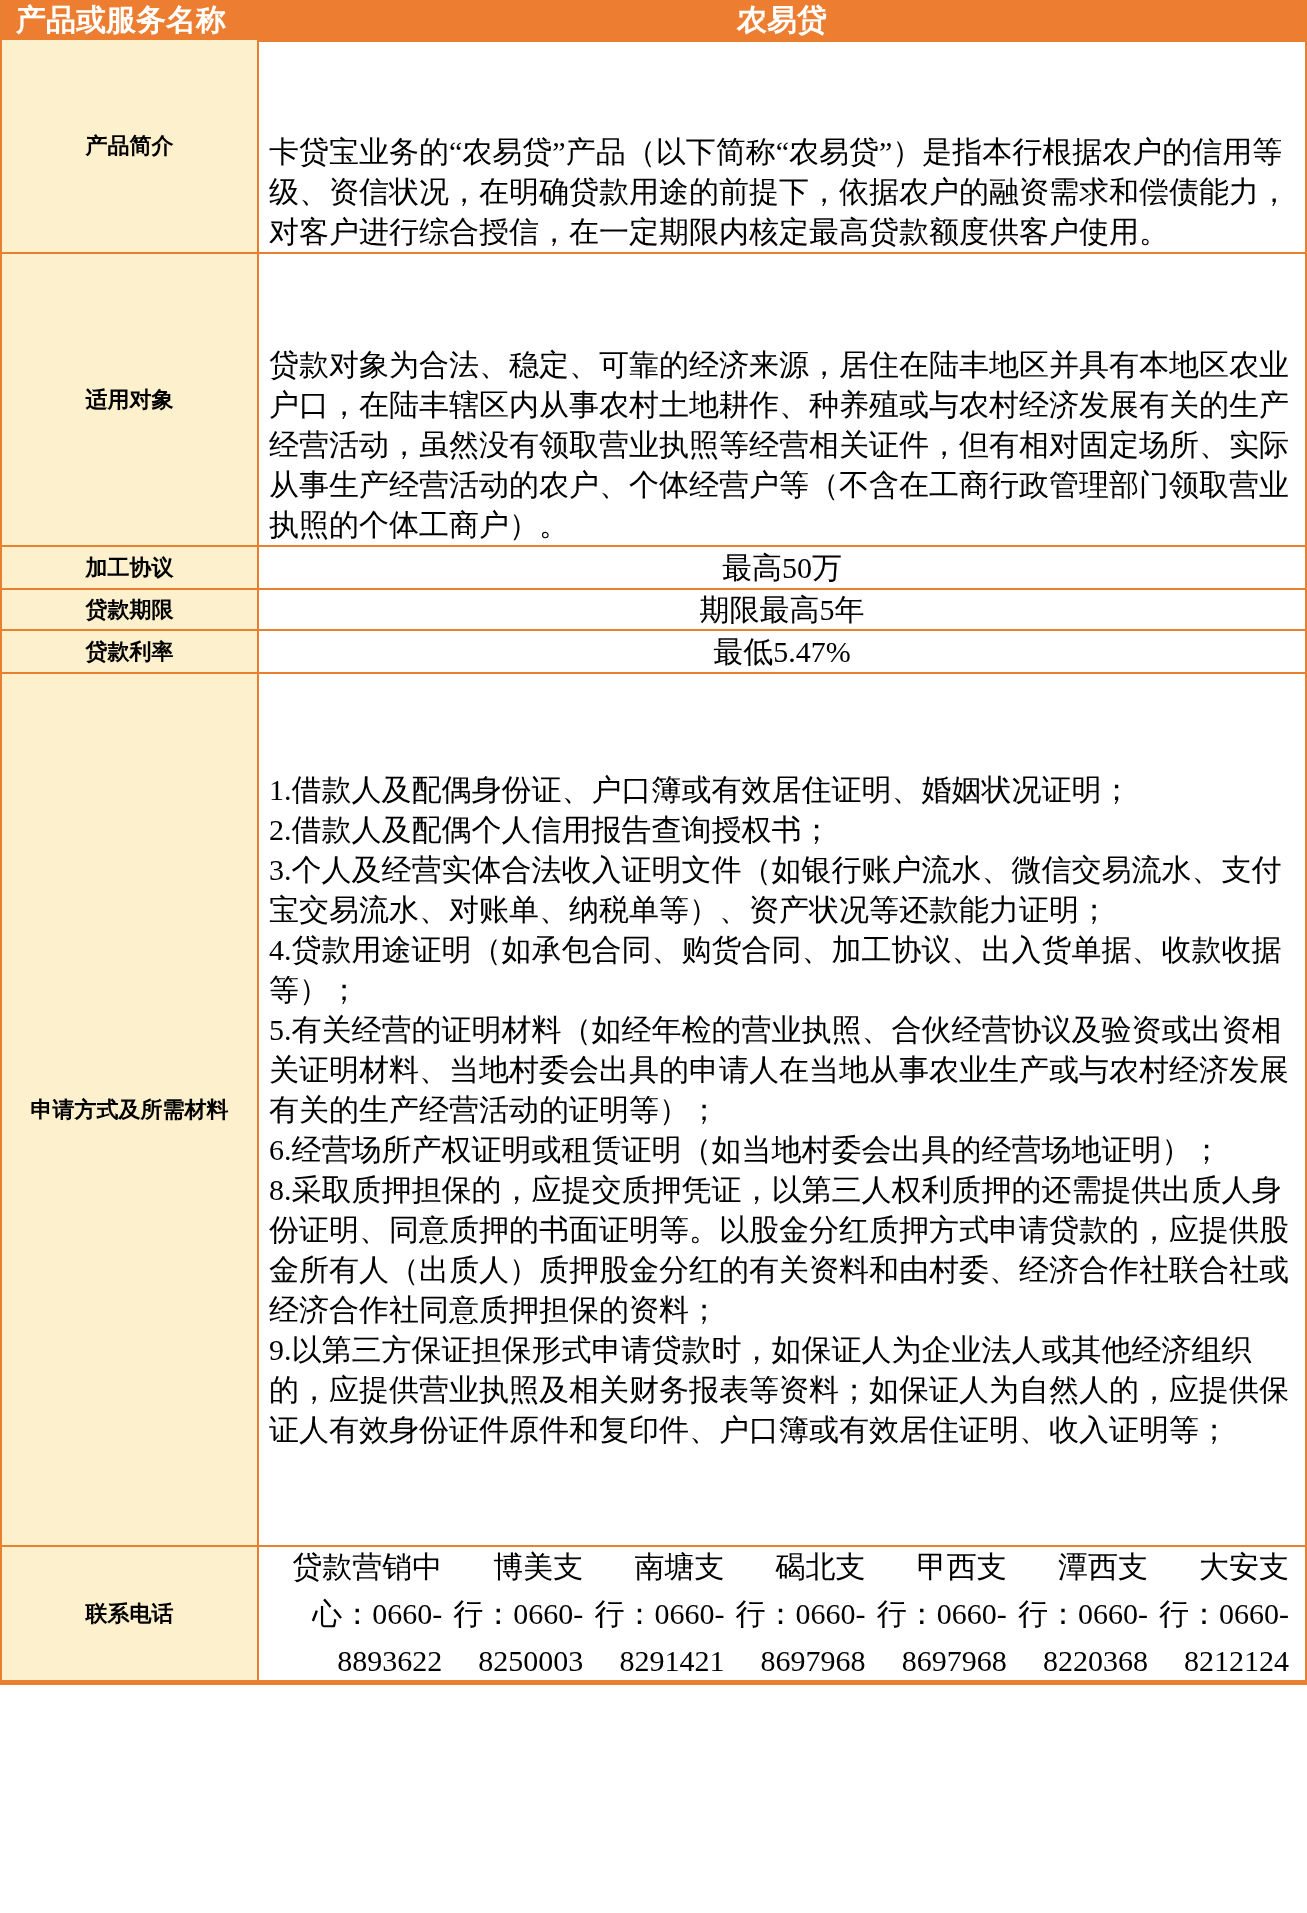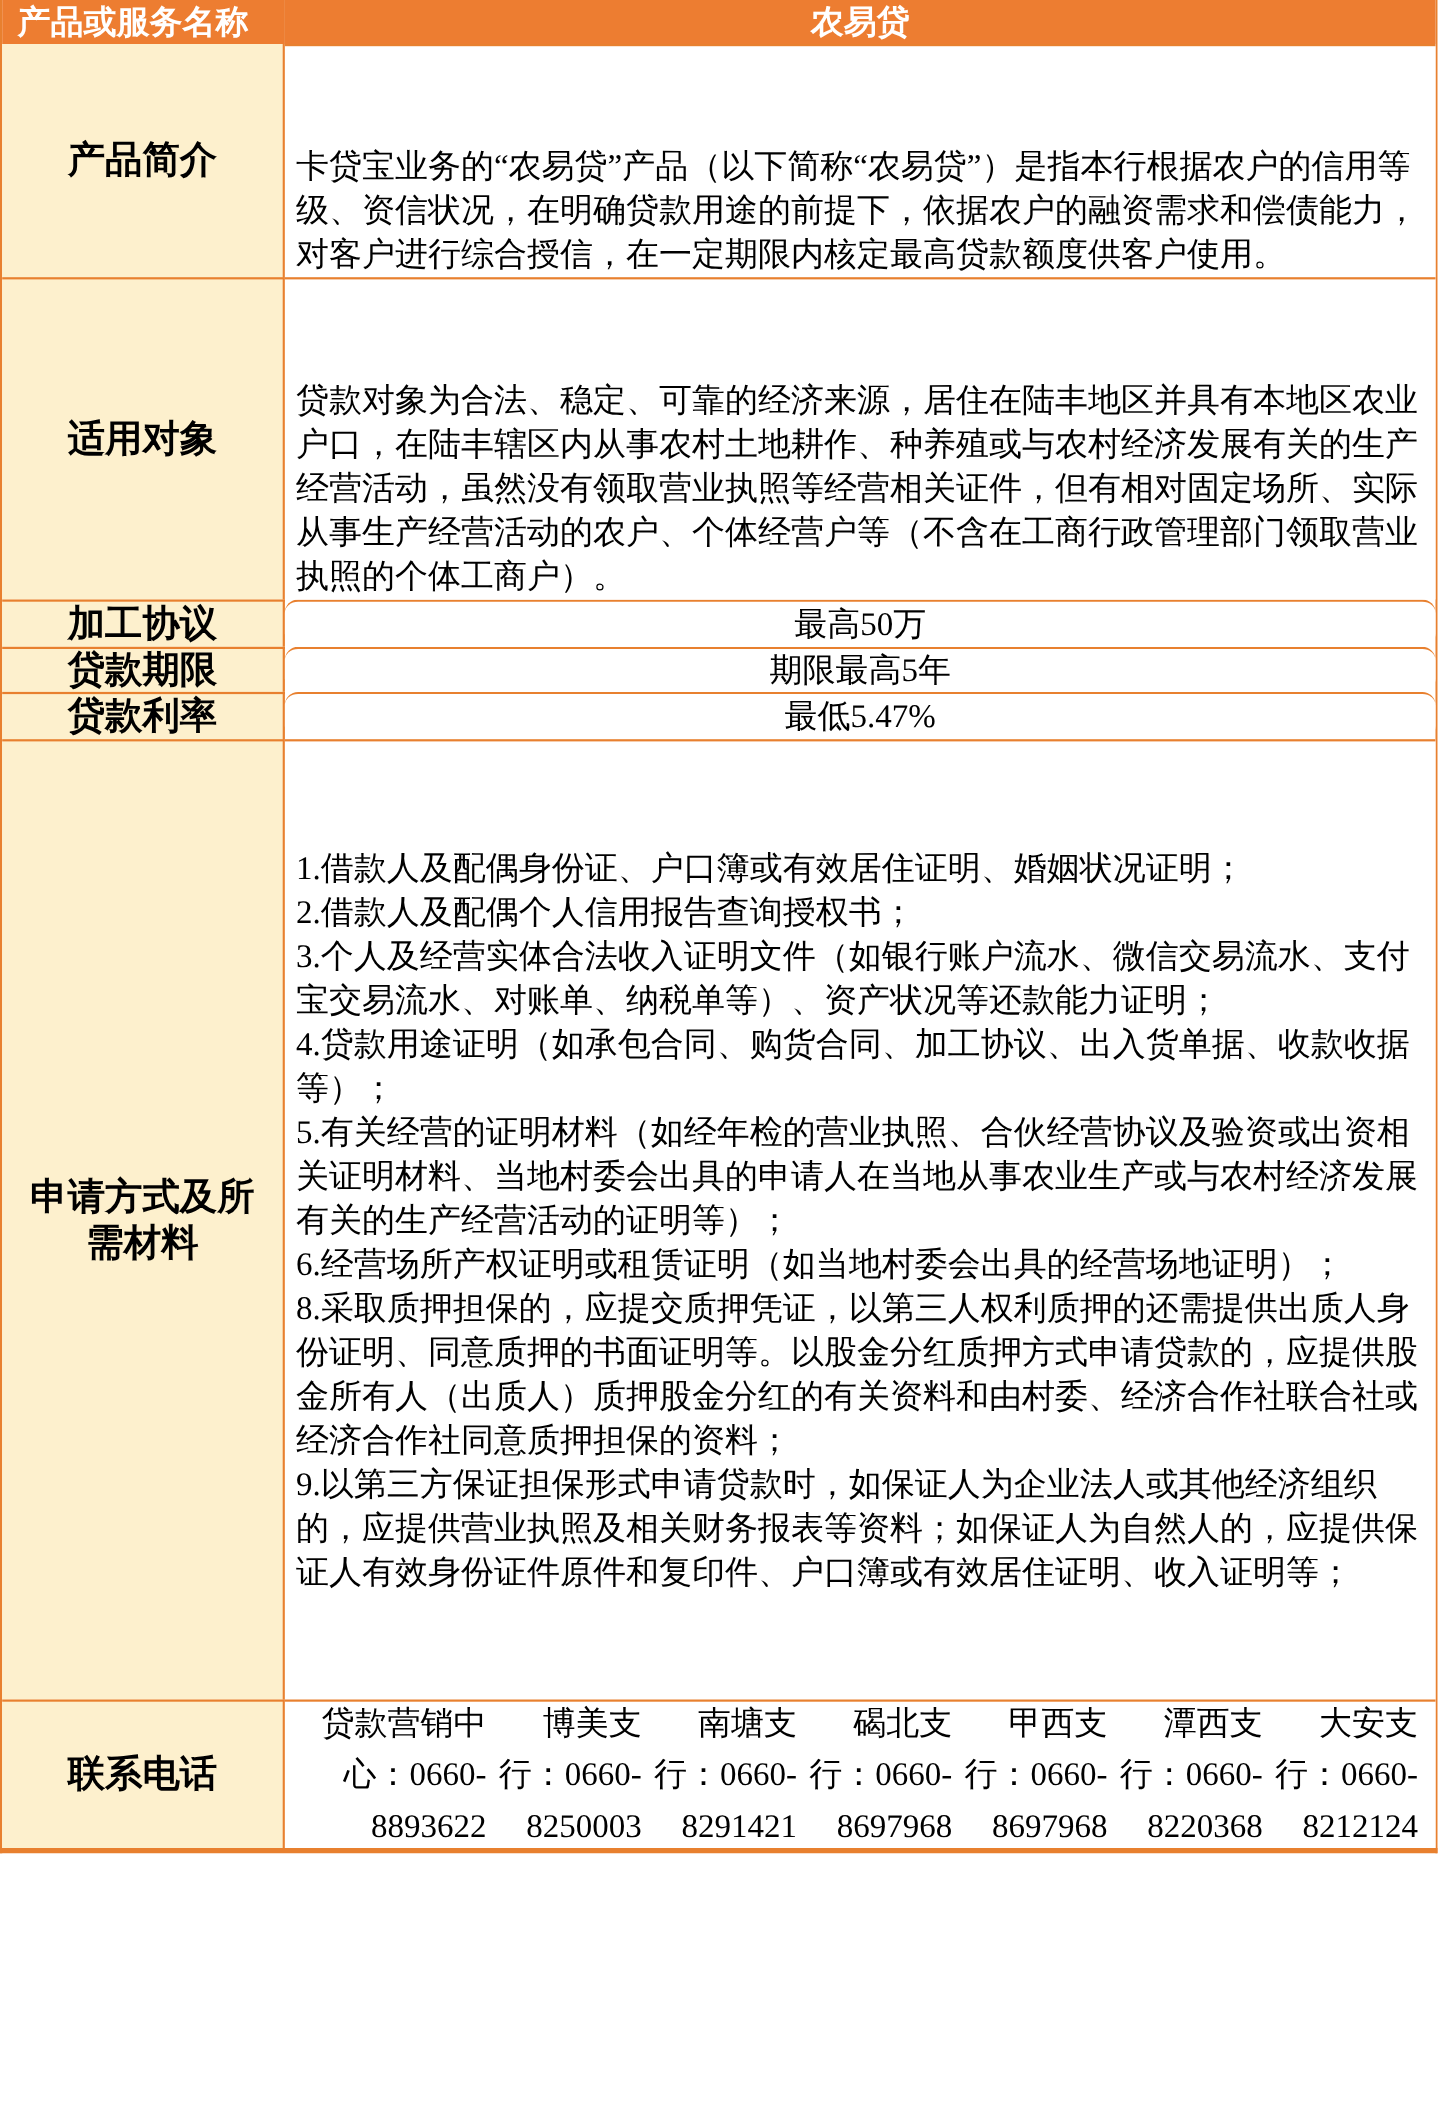--- a/index.html
+++ b/index.html
@@ -41,21 +41,21 @@
   
   .label-cell{
     background:var(--label-bg);
     border-right:2px solid var(--border);
     border-top:2px solid var(--border);
     display:flex;
     align-items:center;
     justify-content:center;
     text-align:center;
     font-weight:bold;
-    font-size:34px;
+    font-size:22px;
     line-height:42px;
     padding:3px 12px;
   }
   .label-cell.no-top{border-top:none;}
   
   .content-cell{
     background:#ffffff;
     border-top:2px solid var(--border);
     font-size:30px;
     line-height:40px;
@@ -65,21 +65,20 @@
     display:flex;
     flex-direction:column;
     justify-content:flex-end;
     padding:0 16px 0 10px;
   }
   .value-cell{
     display:flex;
     align-items:center;
     justify-content:center;
     text-align:center;
-    border-radius:12px;
   }
   .list-cell{
     display:flex;
     flex-direction:column;
     justify-content:center;
     padding:0 16px 0 10px;
   }
   .list-cell p{margin:0;}
   .phone-cell{
     display:flex;

